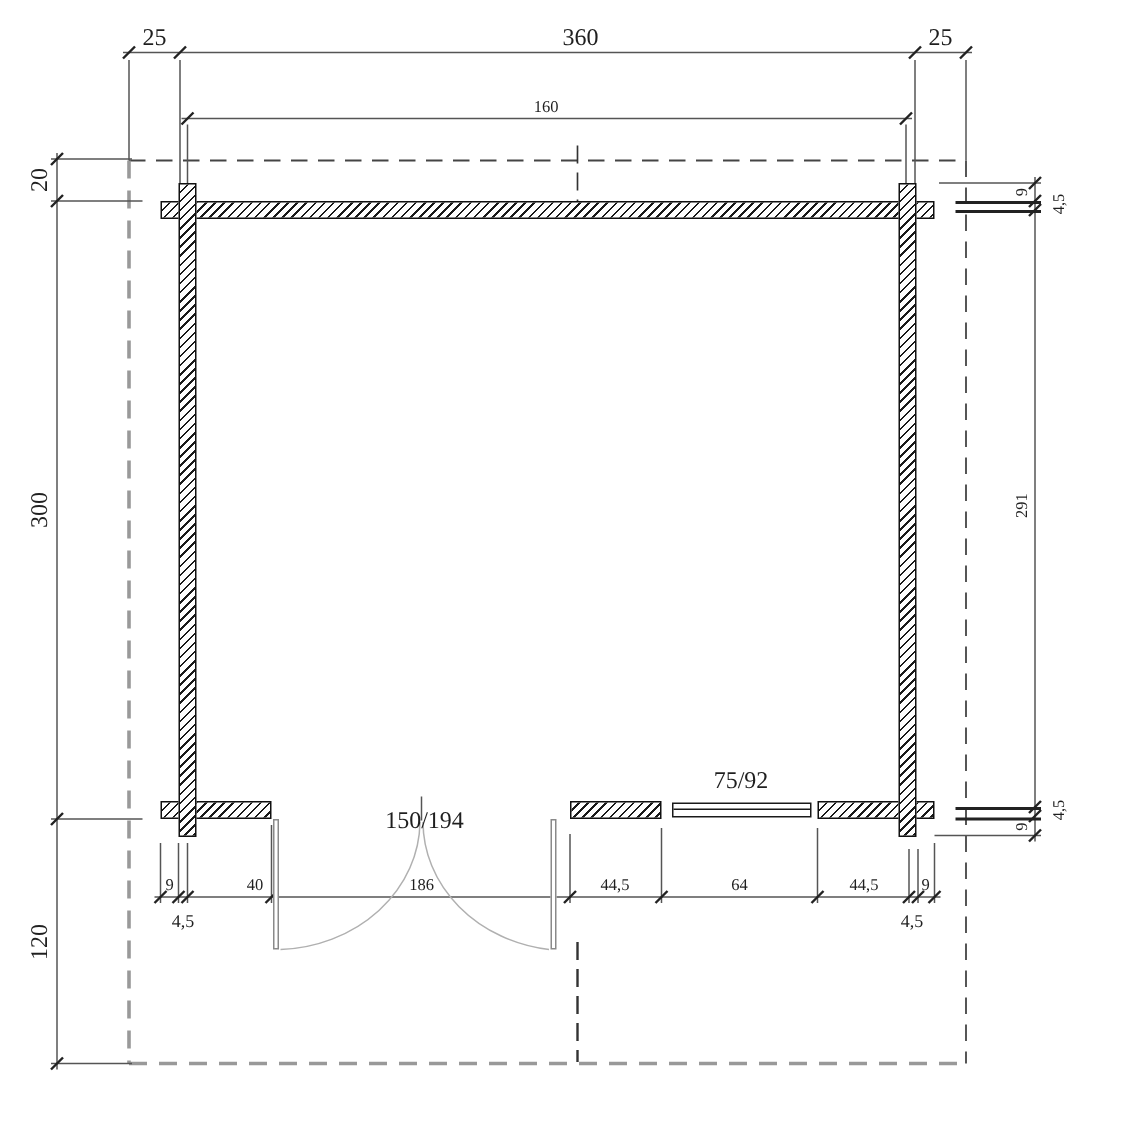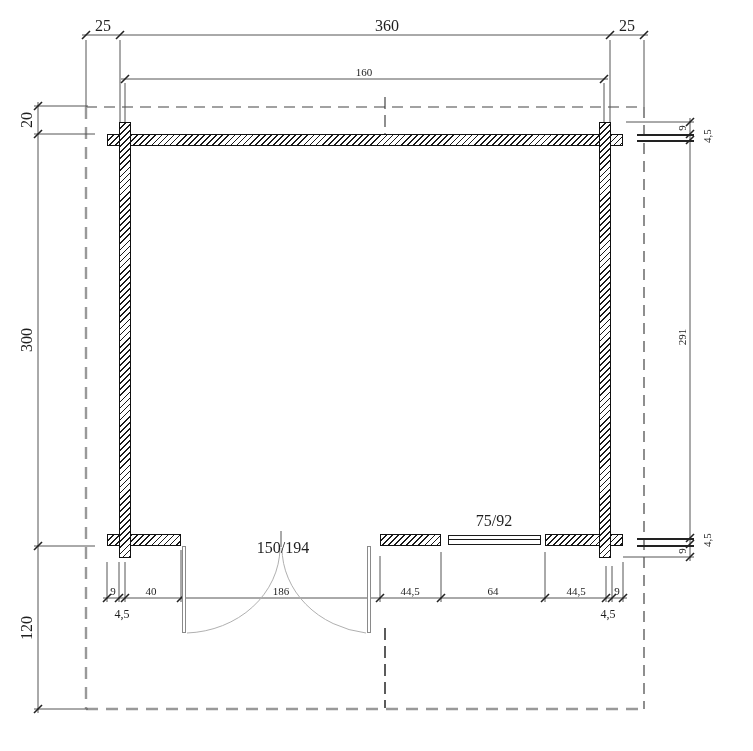--- a/index.html
+++ b/index.html
@@ -153,21 +153,21 @@
   <span class="vlabel big" style="left:27px;top:340px;">300</span>
   <span class="vlabel big" style="left:27px;top:628px;">120</span>
 
   <span class="vlabel small" style="left:682px;top:128px;">9</span>
   <span class="vlabel small" style="left:707px;top:136px;">4,5</span>
   <span class="vlabel small" style="left:682px;top:337px;">291</span>
   <span class="vlabel small" style="left:707px;top:540px;">4,5</span>
   <span class="vlabel small" style="left:682px;top:551px;">9</span>
 
   <span class="hlabel small" style="left:113px;top:591px;">9</span>
-  <span class="hlabel small" style="left:151px;top:591px;text-align:center;">40</span>
+  <span class="hlabel small" style="left:170px;top:591px;text-align:center;">40</span>
   <span class="hlabel small" style="left:281px;top:591px;">186</span>
   <span class="hlabel small" style="left:410px;top:591px;">44,5</span>
   <span class="hlabel small" style="left:493px;top:591px;">64</span>
   <span class="hlabel small" style="left:576px;top:591px;">44,5</span>
   <span class="hlabel small" style="left:617px;top:591px;">9</span>
   <span class="hlabel mid" style="left:122px;top:614px;">4,5</span>
   <span class="hlabel mid" style="left:608px;top:614px;">4,5</span>
 
   <span class="hlabel big" style="left:283px;top:548px;">150/194</span>
   <span class="hlabel big" style="left:494px;top:521px;text-align:center;">75/92</span>

